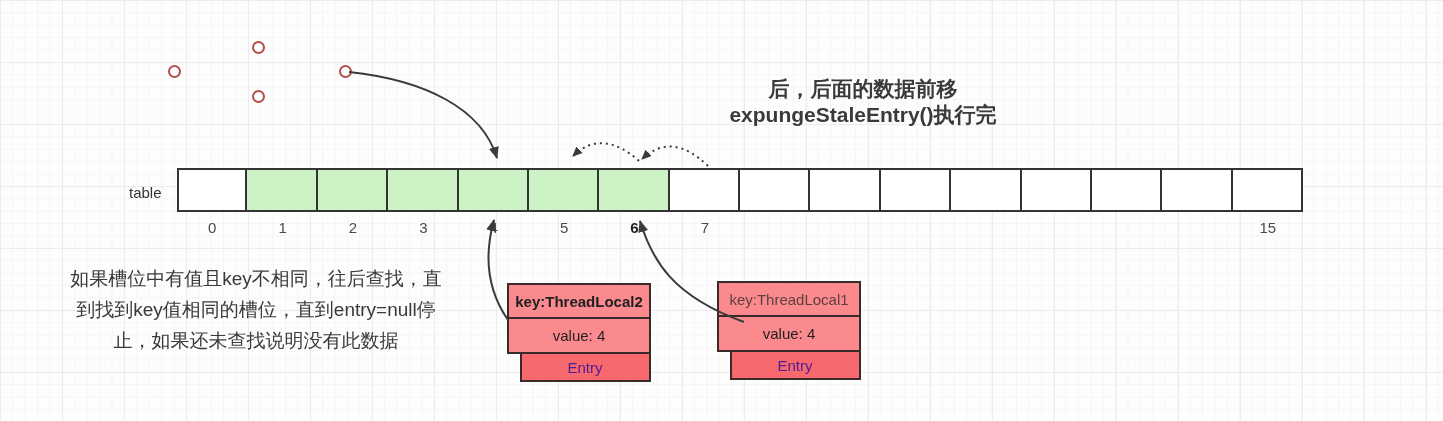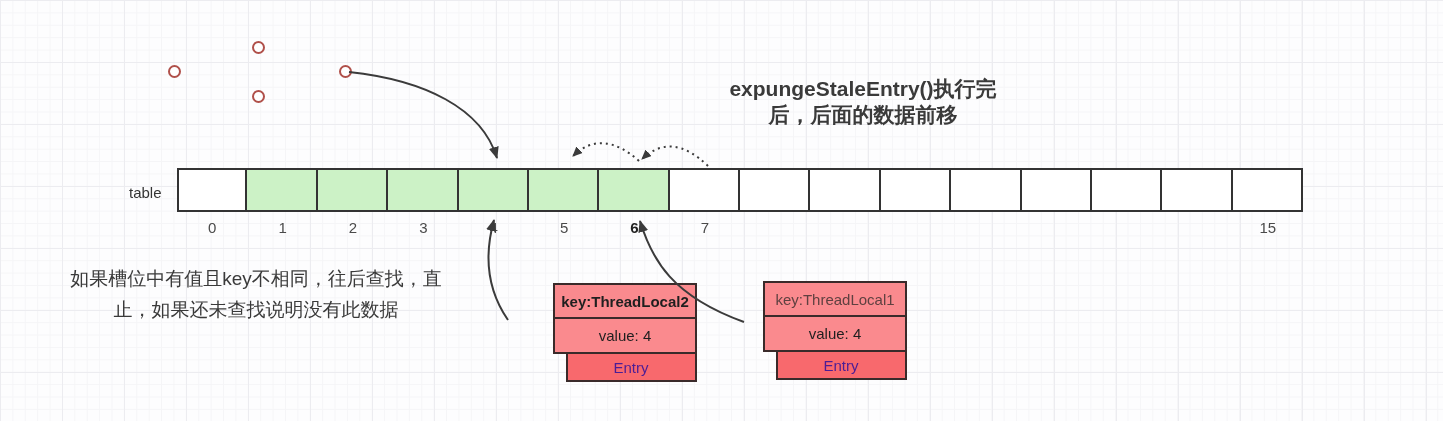--- a/index.html
+++ b/index.html
@@ -46,21 +46,21 @@
   }
   .cell:first-child{margin-left:0;}
   .cell.green{background:var(--cell-green,#ccf2c6);}
   .index-row{
     position:absolute;left:177px;top:219px;width:1126px;
     display:grid;grid-template-columns:repeat(16,1fr);
   }
   .idx{text-align:center;font-size:15px;color:#4a4a4a;}
   .idx.bold{font-weight:bold;color:#222;}
   
-  .stack{position:absolute;width:156px;margin-left:46px;}
+  .stack{position:absolute;width:156px;}
   .stack .row{
     box-sizing:border-box;border:2px solid #3a2a2a;
     display:flex;align-items:center;justify-content:center;
     font-size:15px;
   }
   .stack .key,.stack .value{width:144px;background:var(--entry-pink,#fa8a8e);}
   .stack .key{height:36px;font-weight:bold;color:#1f1f1f;}
   .stack .key.dim{font-weight:normal;color:#5f4040;}
   .stack .value{height:37px;margin-top:-2px;font-weight:normal;color:#1f1f1f;}
   .stack .entry{
@@ -79,26 +79,27 @@
 <body style="--cell-green: #ccf2c6; --box-green: #d6f5d0; --entry-pink: #fa8a8e; --entry-red: #f8696d; --handle-stroke: #b0504a; --arrow: #3b3b3b;">
 
 <div id="canvas">
 
   <div class="handle" style="left:252px;top:41px;"></div>
   <div class="handle" style="left:252px;top:90px;"></div>
   <div class="handle" style="left:168px;top:65px;"></div>
   <div class="handle" style="left:339px;top:65px;"></div>
 
   <div class="title">
+    <div>后，后面的数据前移</div>
     <div>expungeStaleEntry()执行完</div>
-    <div>后，后面的数据前移</div>
   </div>
 
   <div class="note">
     <div>如果槽位中有值且key不相同，往后查找，直</div>
+    <div>到找到key值相同的槽位，直到entry=null停</div>
     <div>止，如果还未查找说明没有此数据</div>
   </div>
 
   <div class="table-label">table</div>
   <div class="array">
       <div class="cell"></div>
       <div class="cell green"></div>
       <div class="cell green"></div>
       <div class="cell green"></div>
       <div class="cell green"></div>

